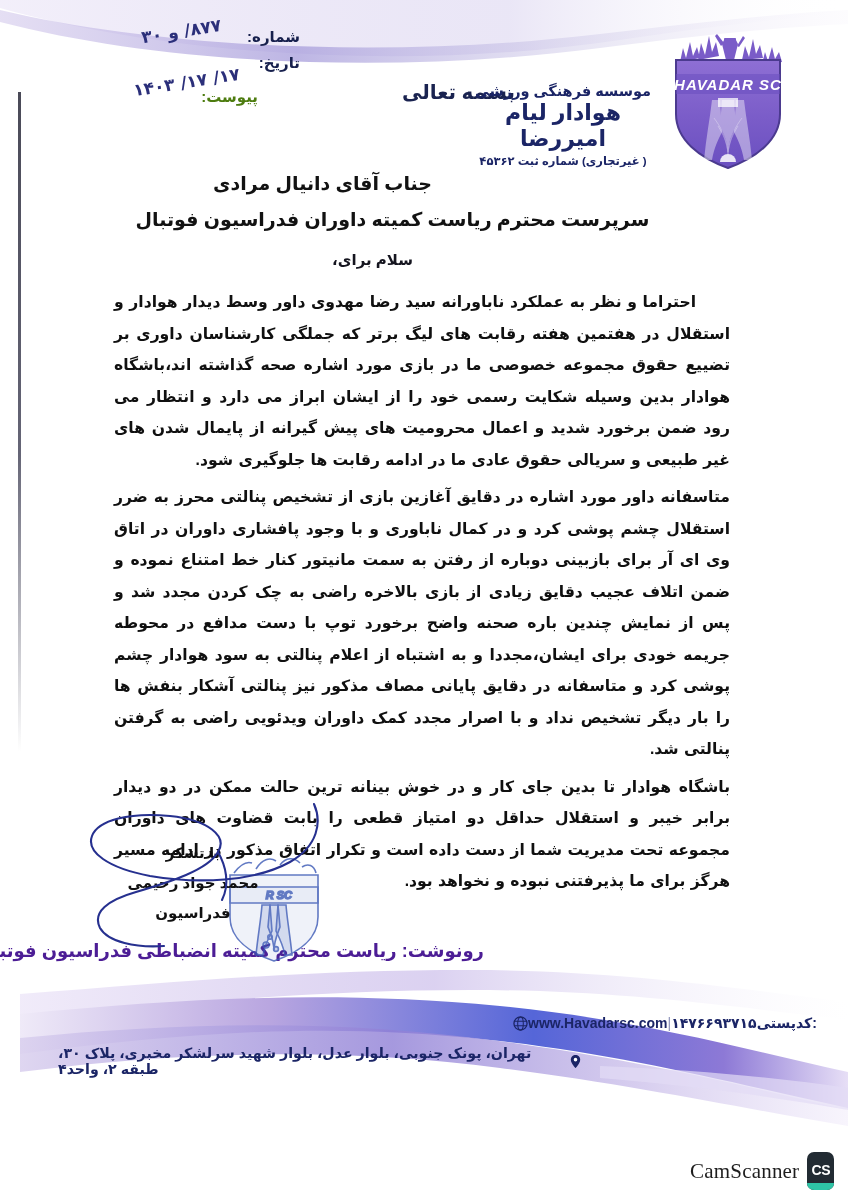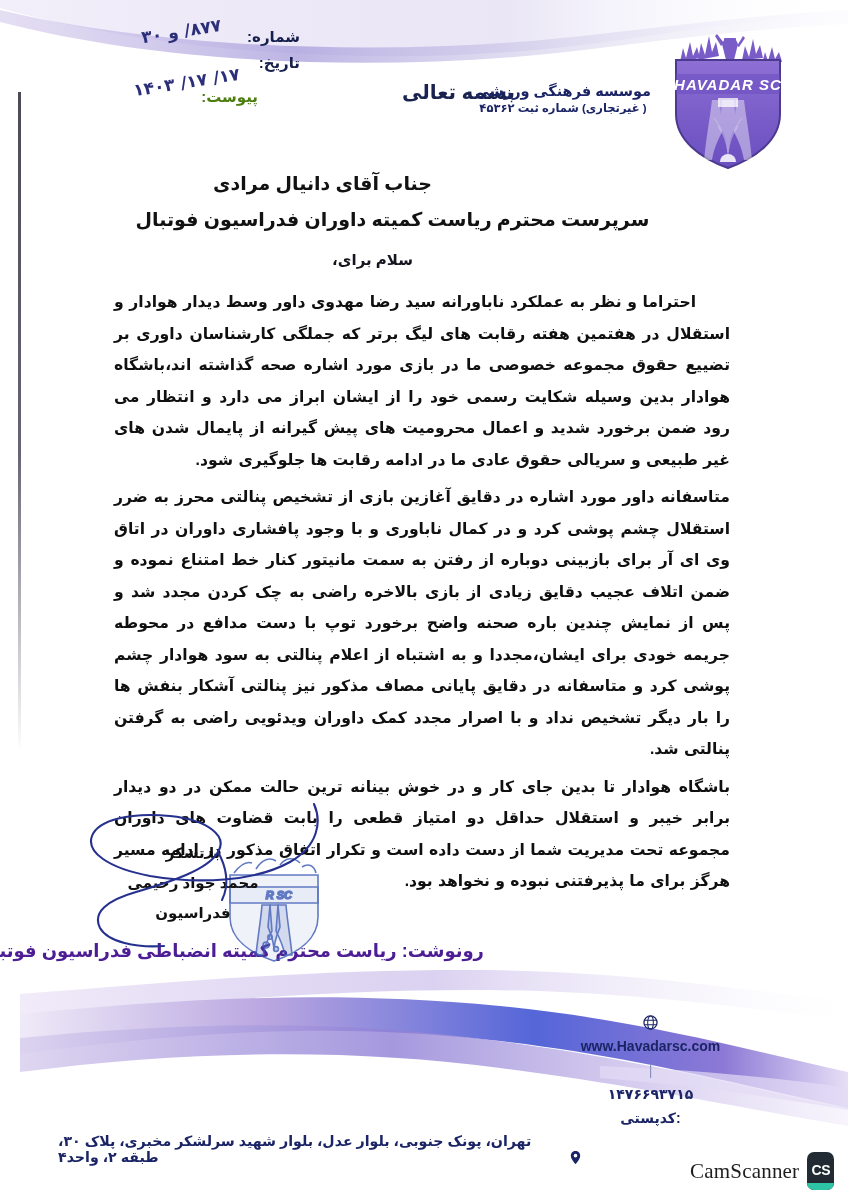--- a/index.html
+++ b/index.html
@@ -125,28 +125,27 @@
     white-space:nowrap;
   }
 
   
   .footer{
     position:absolute;right:60px;top:1015px;width:730px;
     direction:rtl;text-align:left;color:#1b2566;
   }
   .foot-row1{
     display:flex;align-items:center;justify-content:flex-start;
-    direction:ltr;gap:8px;font-size:14px;font-weight:bold;
+    direction:ltr;gap:0;font-size:14px;font-weight:bold;
     padding-left:455px;
-    flex-direction:column;
   }
   .foot-row2{
-    display:flex;align-items:flex-end;justify-content:flex-start;
+    display:flex;align-items:center;justify-content:flex-start;
     direction:rtl;gap:17px;font-size:14.2px;font-weight:bold;
-    margin-top:7px;padding-right:205px;
+    margin-top:14px;padding-right:205px;
   }
   .foot-sep{color:#8b90b8;font-weight:normal;}
   .ficon{display:inline-block;width:15px;height:15px;flex:none;}
 
   
   .camscanner{
     position:absolute;left:690px;top:1152px;
     display:flex;align-items:center;gap:8px;
   }
   .cs-badge{
@@ -202,20 +201,21 @@
       <span class="meta-label">تاریخ:</span>
       <span class="hand date">۱۷/ ۱۷/ ۱۴۰۳</span>
     </div>
     <div class="meta-attach">پیوست:</div>
   </div>
 
   <div class="besmeh">بسمه تعالی</div>
 
   <div class="org">
     <div class="org-line1">موسسه فرهنگی ورزشی</div>
+    <div class="org-line2">هوادار لیام امیررضا</div>
     <div class="org-line3">( غیرتجاری)    شماره ثبت ۴۵۳۶۲</div>
   </div>
 
   <svg class="crest" viewBox="0 0 120 150">
     <defs>
       <linearGradient id="shield" x1="0" y1="0" x2="0" y2="1">
         <stop offset="0%" stop-color="#8e6fd4"></stop>
         <stop offset="55%" stop-color="#7a5cc8"></stop>
         <stop offset="100%" stop-color="#6a4fc0"></stop>
       </linearGradient>

